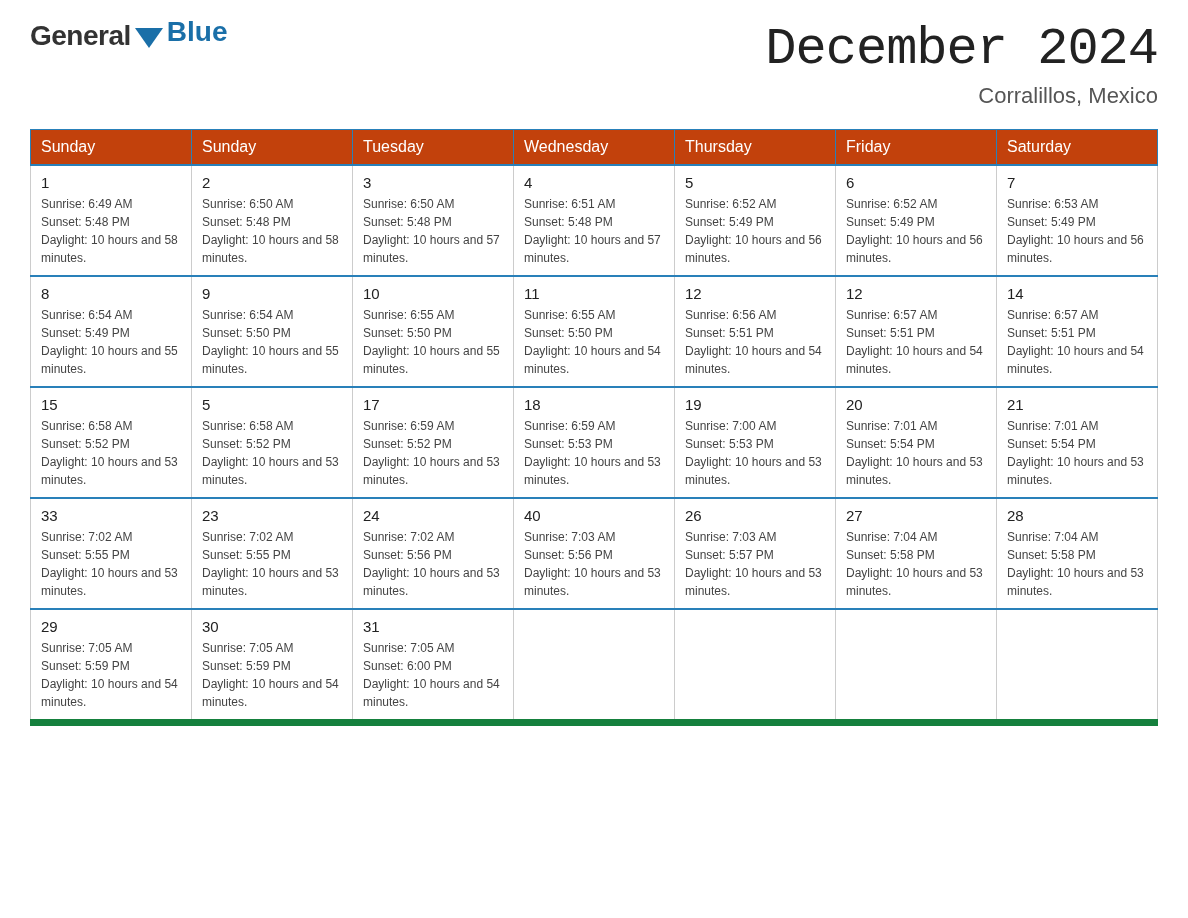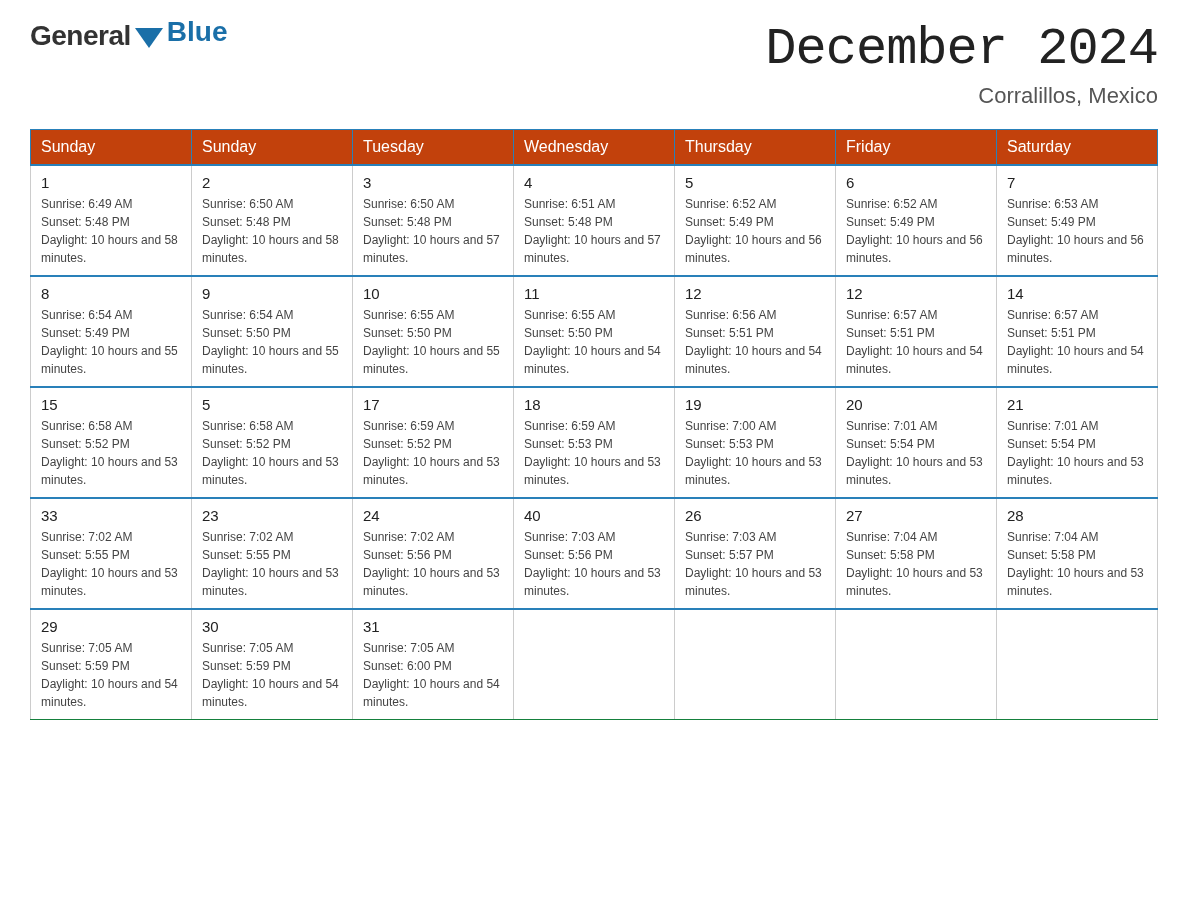--- a/index.html
+++ b/index.html
@@ -75,21 +75,21 @@
       border: 1px solid #2980b9;
     }
     .calendar td {
       vertical-align: top;
       padding: 8px 10px;
       border: 1px solid #ccc;
       width: calc(100% / 7);
       height: 105px;
     }
     .calendar tr:last-child td {
-      border-bottom: 1px solid #15803d;
+      border-bottom: 7px solid #15803d;
     }
     .day-number {
       font-size: 15px;
       font-weight: normal;
       color: #222;
       display: block;
       margin-bottom: 4px;
     }
     .day-info {
       font-size: 12px;

